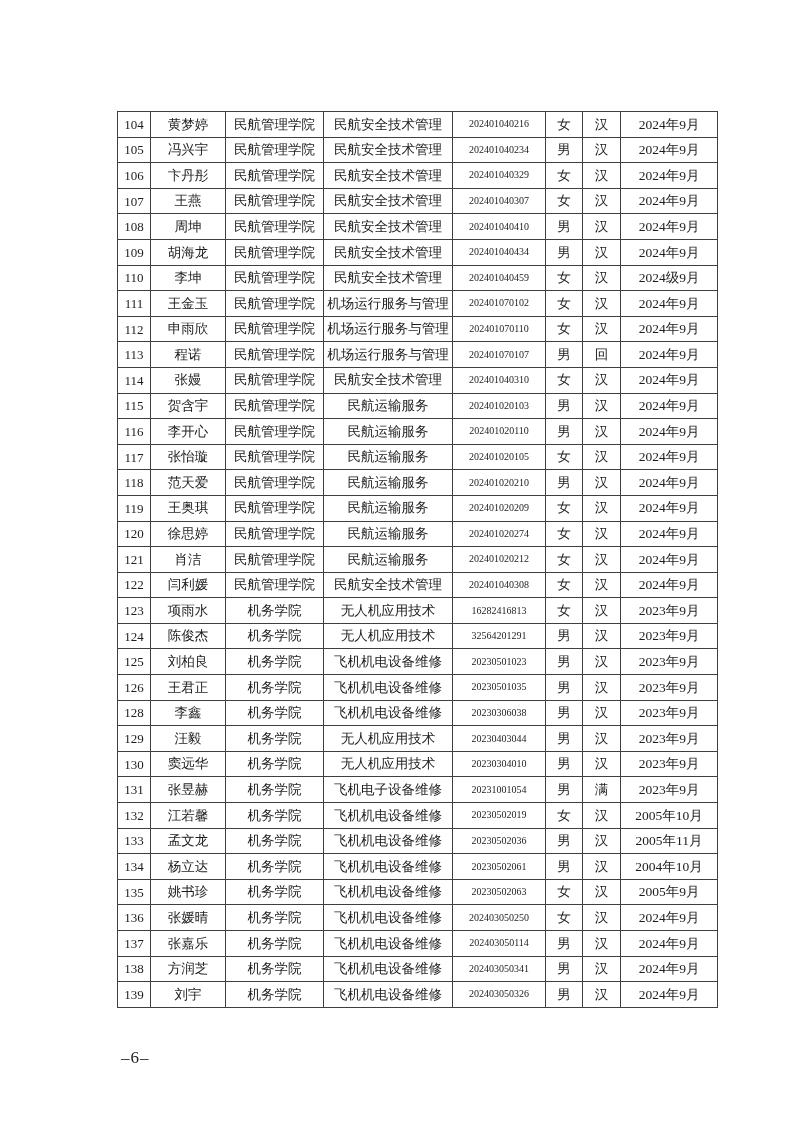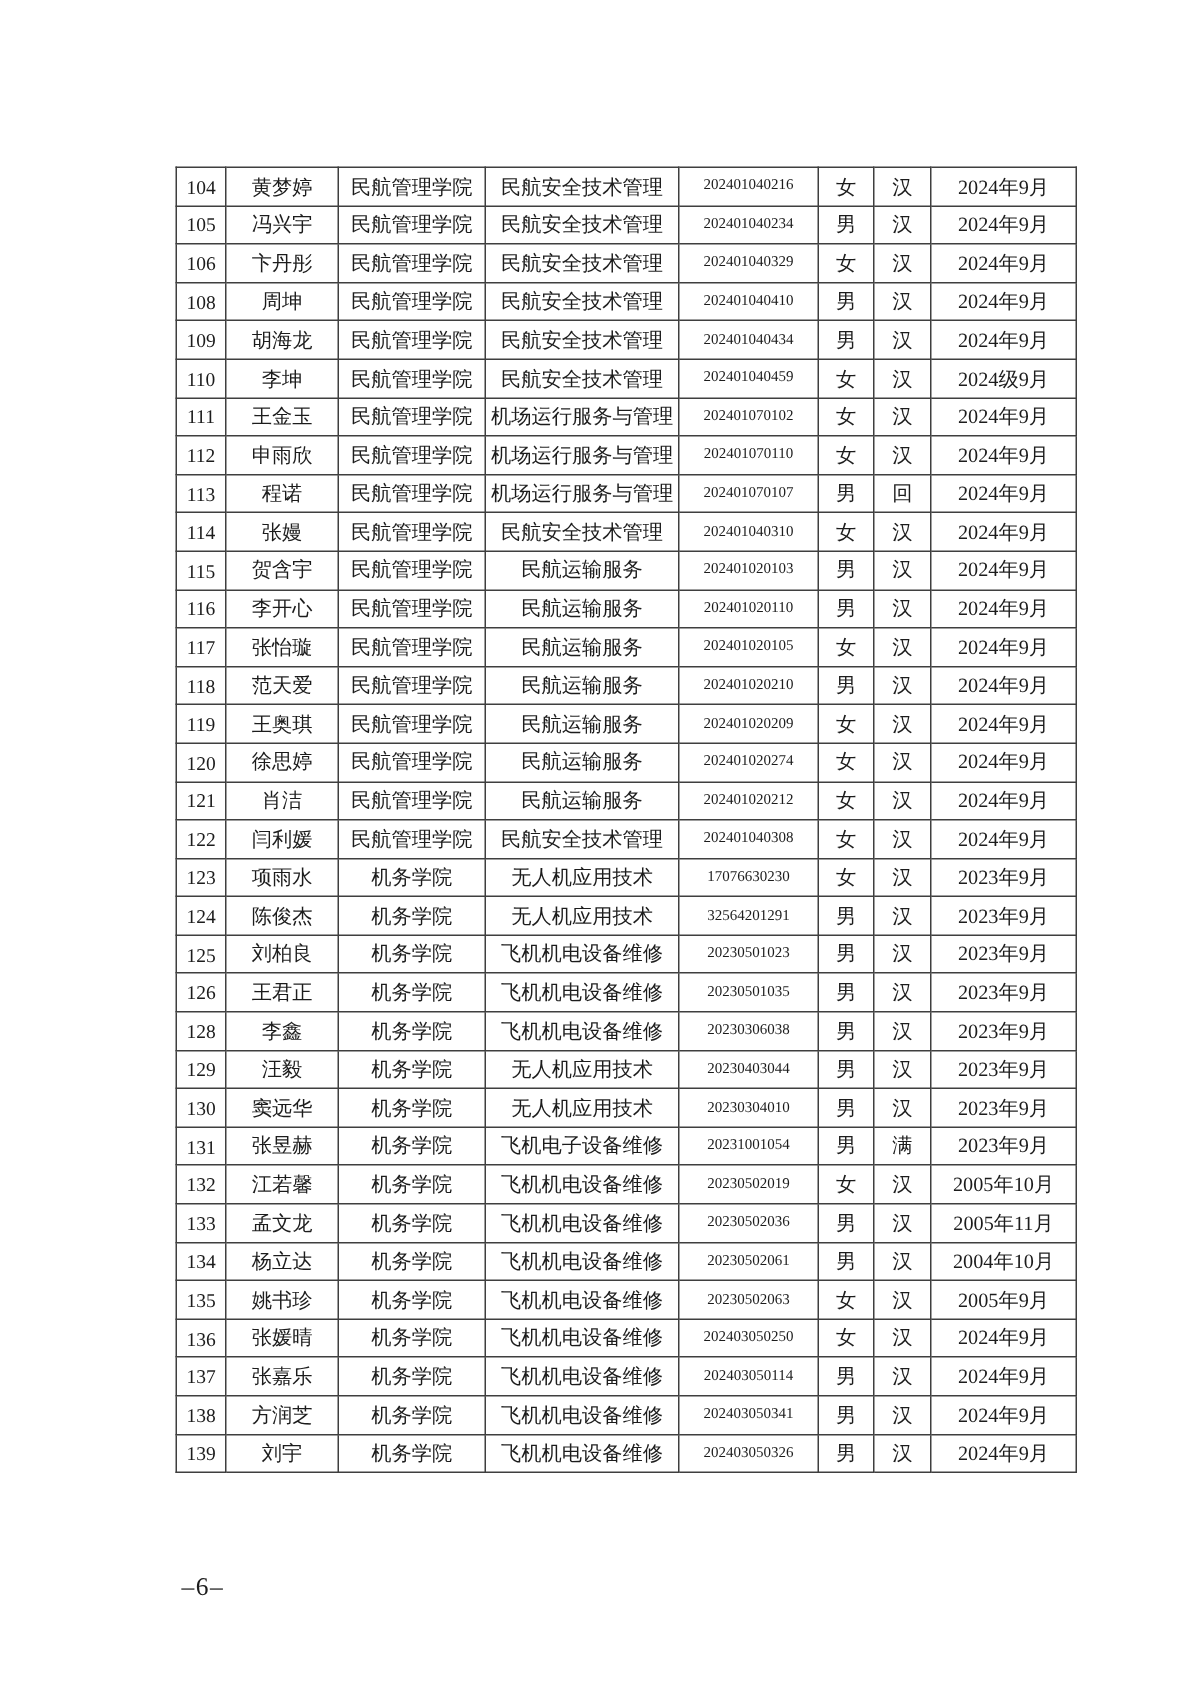--- a/index.html
+++ b/index.html
@@ -98,20 +98,30 @@
           <td class="cell-index">106</td>
           <td class="cell-name">卞丹彤</td>
           <td class="cell-college">民航管理学院</td>
           <td class="cell-major">民航安全技术管理</td>
           <td class="cell-student-id">202401040329</td>
           <td class="cell-gender">女</td>
           <td class="cell-ethnicity">汉</td>
           <td class="cell-enroll-date">2024年9月</td>
         </tr>
         <tr>
+          <td class="cell-index">107</td>
+          <td class="cell-name">王燕</td>
+          <td class="cell-college">民航管理学院</td>
+          <td class="cell-major">民航安全技术管理</td>
+          <td class="cell-student-id">202401040307</td>
+          <td class="cell-gender">女</td>
+          <td class="cell-ethnicity">汉</td>
+          <td class="cell-enroll-date">2024年9月</td>
+        </tr>
+        <tr>
           <td class="cell-index">108</td>
           <td class="cell-name">周坤</td>
           <td class="cell-college">民航管理学院</td>
           <td class="cell-major">民航安全技术管理</td>
           <td class="cell-student-id">202401040410</td>
           <td class="cell-gender">男</td>
           <td class="cell-ethnicity">汉</td>
           <td class="cell-enroll-date">2024年9月</td>
         </tr>
         <tr>
@@ -252,21 +262,21 @@
           <td class="cell-student-id">202401040308</td>
           <td class="cell-gender">女</td>
           <td class="cell-ethnicity">汉</td>
           <td class="cell-enroll-date">2024年9月</td>
         </tr>
         <tr>
           <td class="cell-index">123</td>
           <td class="cell-name">项雨水</td>
           <td class="cell-college">机务学院</td>
           <td class="cell-major">无人机应用技术</td>
-          <td class="cell-student-id">17076630230</td>
+          <td class="cell-student-id">16282416813</td>
           <td class="cell-gender">女</td>
           <td class="cell-ethnicity">汉</td>
           <td class="cell-enroll-date">2023年9月</td>
         </tr>
         <tr>
           <td class="cell-index">124</td>
           <td class="cell-name">陈俊杰</td>
           <td class="cell-college">机务学院</td>
           <td class="cell-major">无人机应用技术</td>
           <td class="cell-student-id">32564201291</td>

